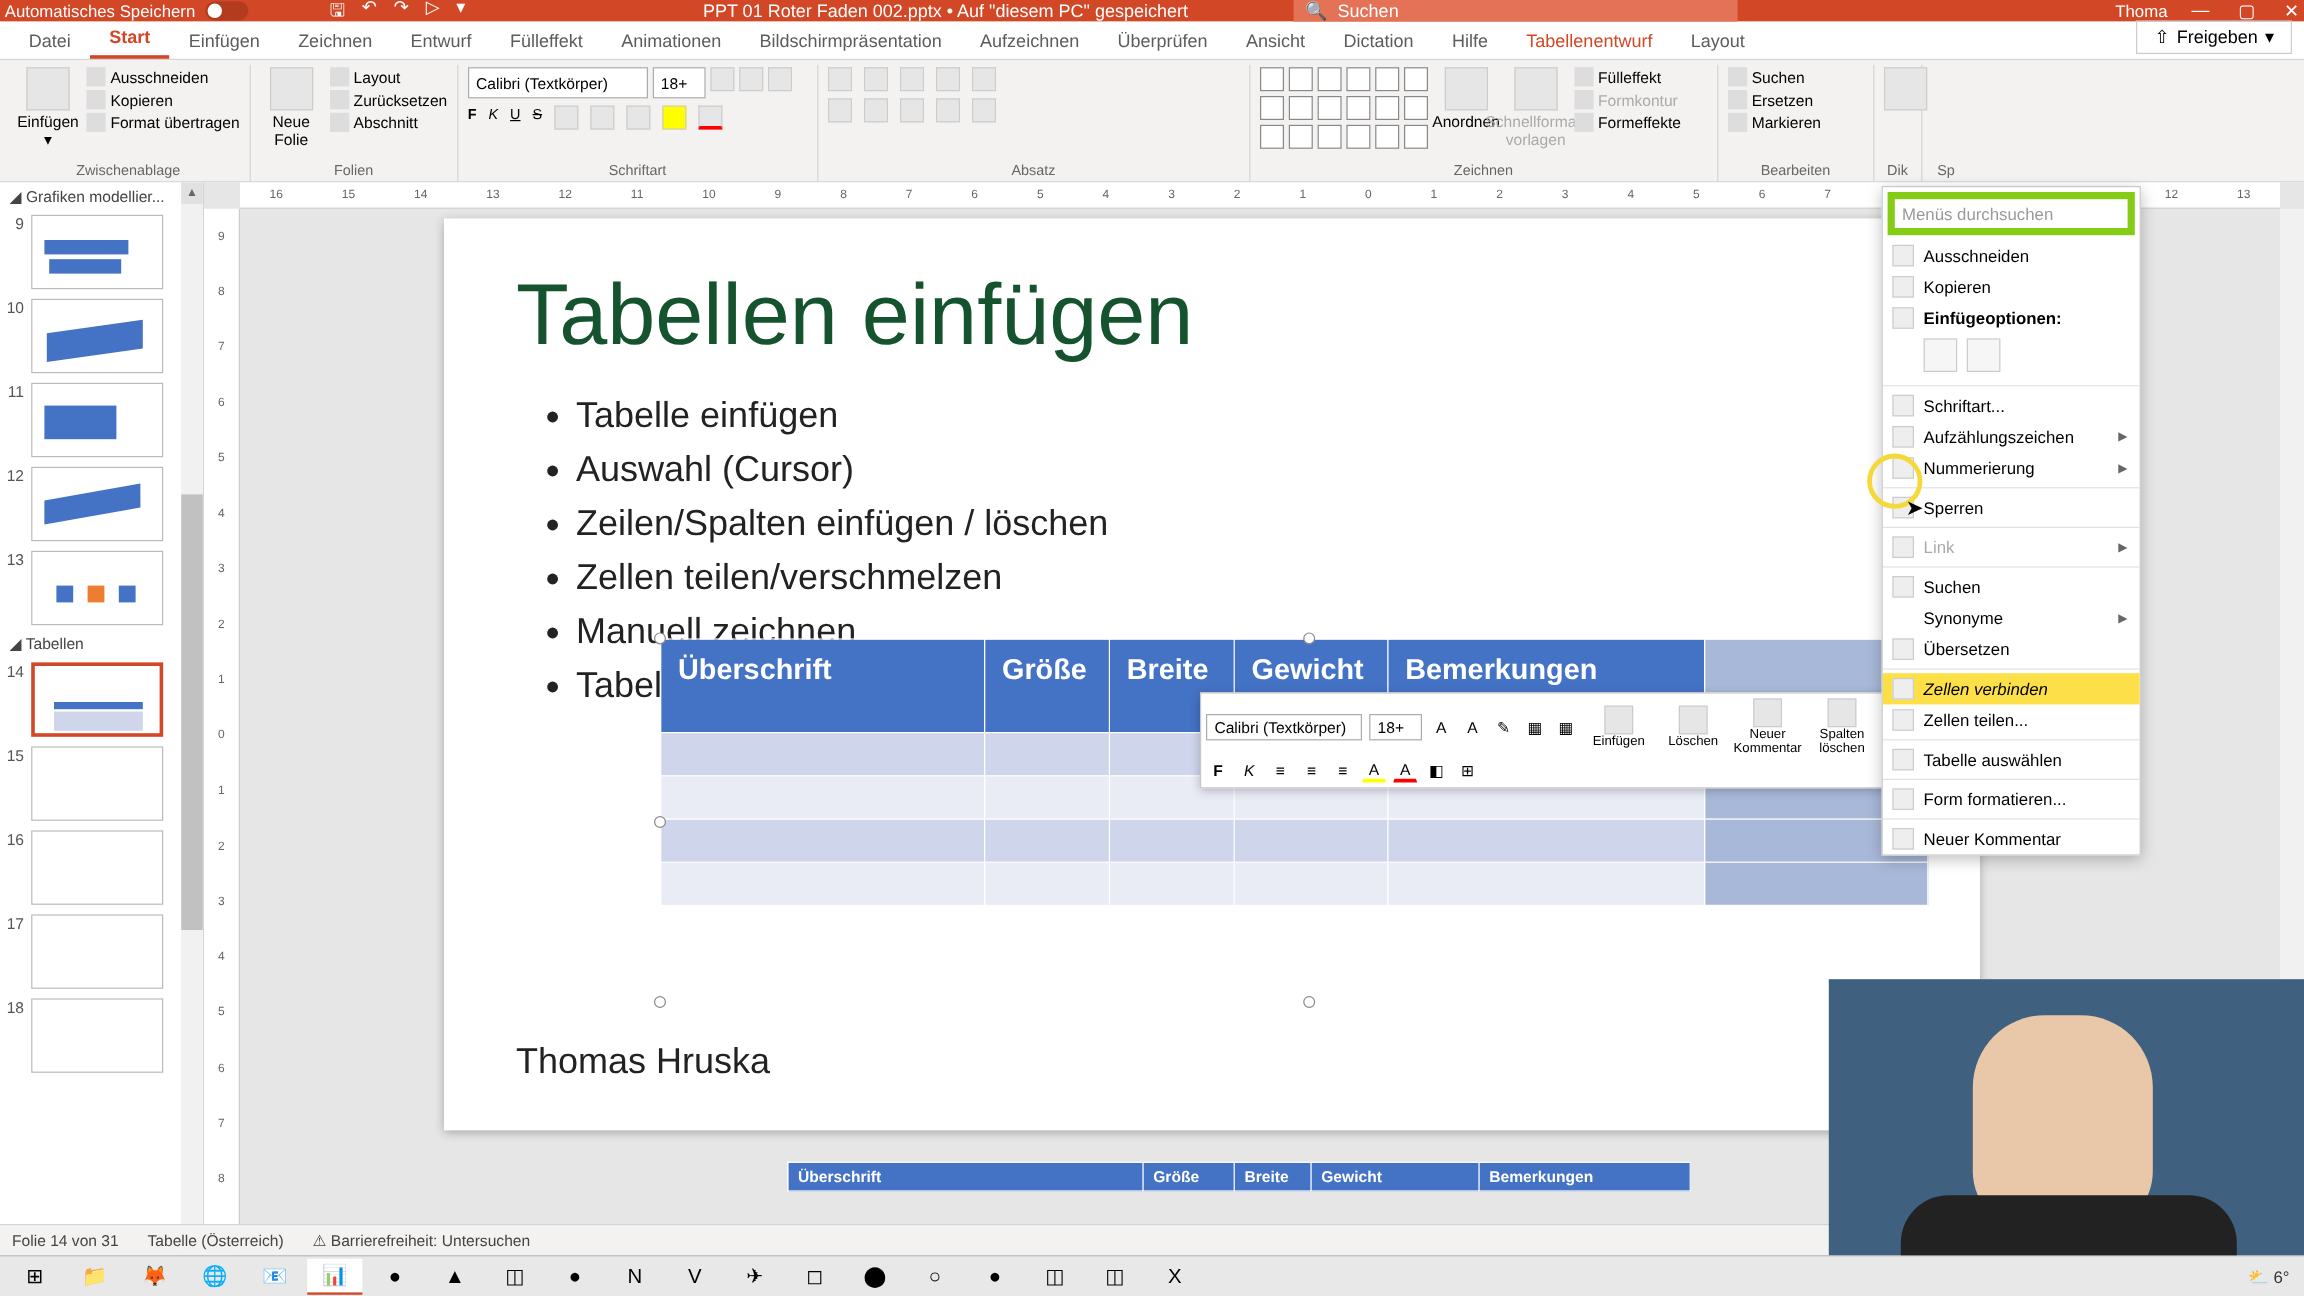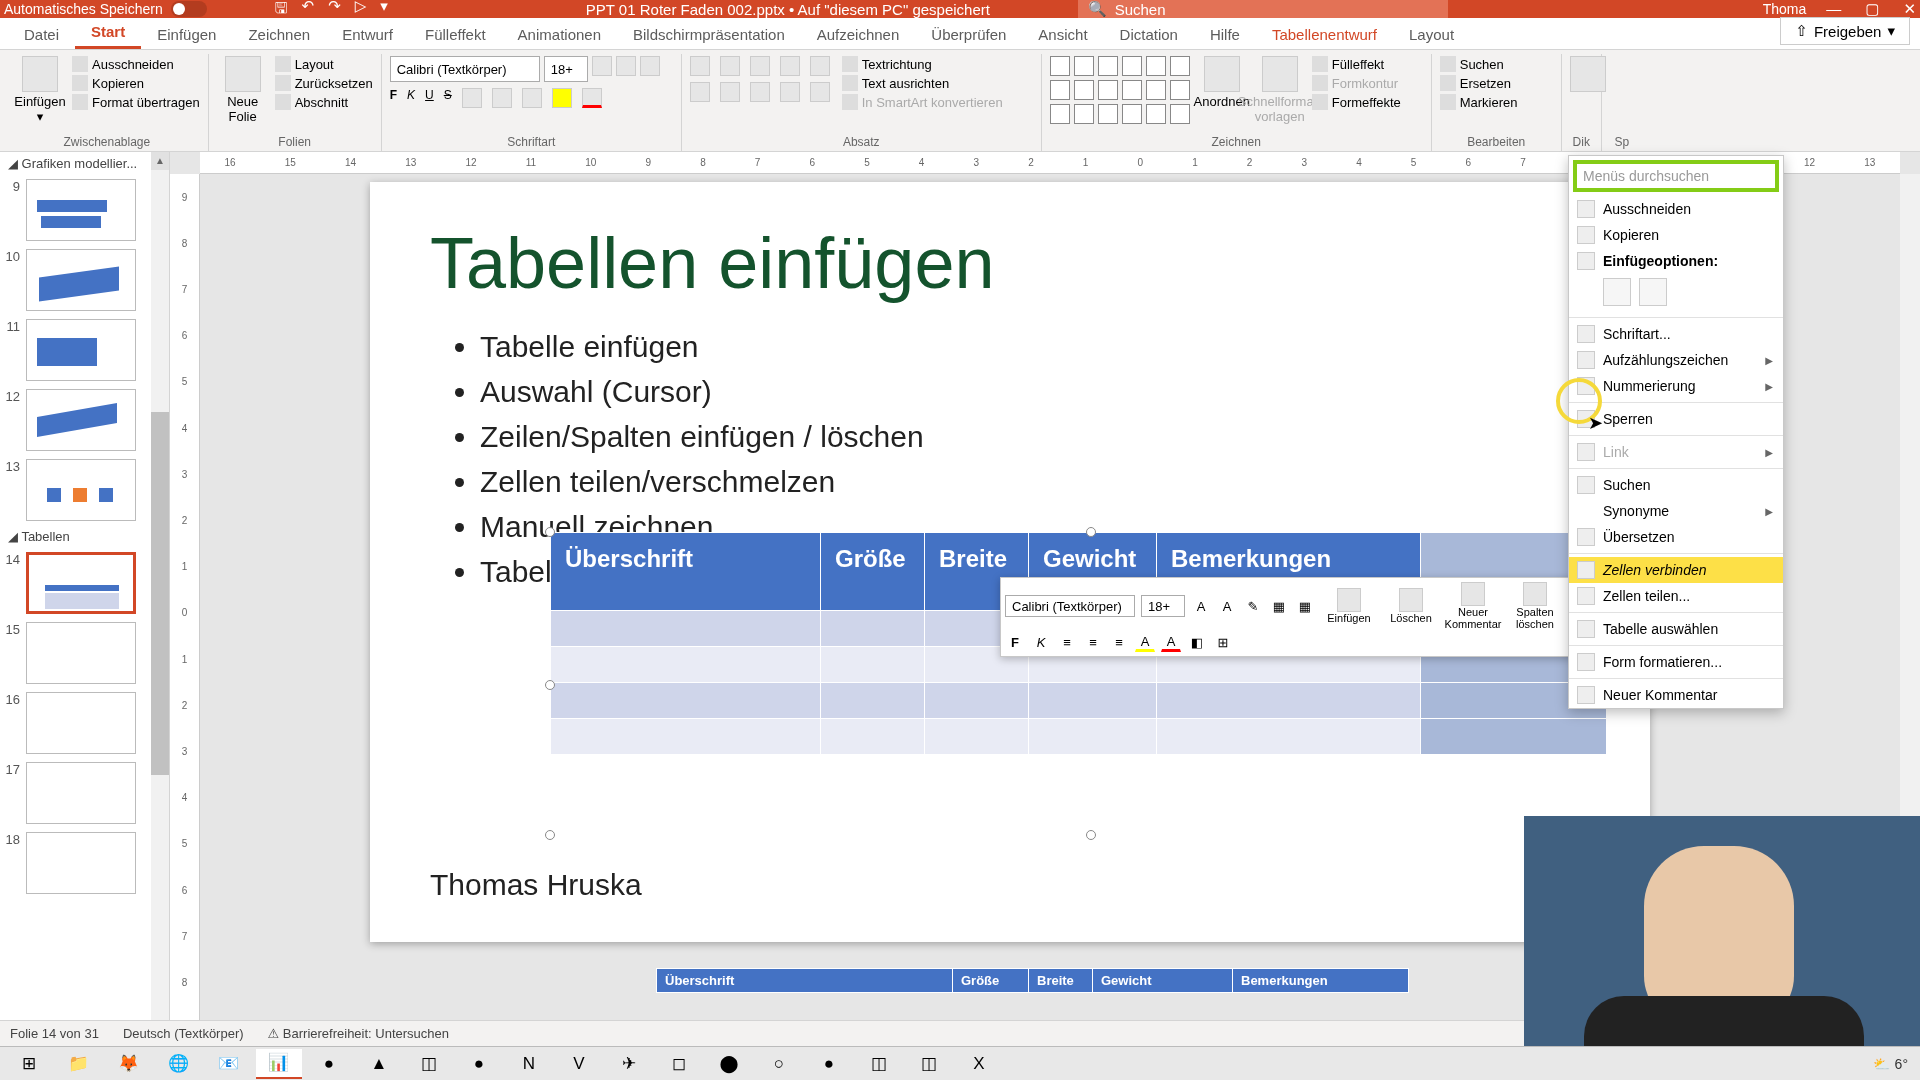--- a/index.html
+++ b/index.html
@@ -79,21 +79,21 @@
 
 .minitoolbar { position:absolute; top:577px; left:1000px; background:#fff; border:1px solid #c8c8c8; box-shadow:0 2px 8px rgba(0,0,0,.25); padding:4px; display:flex; flex-direction:column; gap:2px; z-index:50; }
 .minitoolbar .trow { display:flex; align-items:center; gap:6px; }
 .minitoolbar .combo { height:22px; width:130px; font-size:13px; }
 .minitoolbar .tiny { width:20px; height:20px; display:flex; align-items:center; justify-content:center; font-size:13px; border:1px solid transparent; }
 .minitoolbar .splitbtn { display:flex; flex-direction:column; align-items:center; font-size:11px; width:56px; text-align:center; }
 .minitoolbar .splitbtn .icn { width:24px; height:24px; background:#e6e6e6; border:1px solid #ccc; }
 
 
 .ctxmenu { position:absolute; top:155px; left:1568px; width:216px; background:#fff; border:1px solid #c8c8c8; box-shadow:0 4px 12px rgba(0,0,0,.25); z-index:100; font-size:14px; }
-.ctxmenu .search { margin:4px; padding:4px 6px; border:4px solid #84cc16; color:#999; font-size:14px; }
+.ctxmenu .search { margin:4px; padding:4px 6px; border:6px solid #84cc16; color:#999; font-size:14px; }
 .ctxmenu .item { padding:5px 10px 5px 34px; position:relative; display:flex; align-items:center; justify-content:space-between; }
 .ctxmenu .item:hover, .ctxmenu .item.hov { background:#fde047;font-style:italic; }
 .ctxmenu .item.disabled { color:#aaa; }
 .ctxmenu .item .arrow { color:#666; font-size:10px; }
 .ctxmenu .sep { height:1px; background:#e1e1e1; margin:3px 0; }
 .ctxmenu .iconslot { position:absolute; left:8px; width:18px; height:18px; background:#eee; border:1px solid #ccc; }
 .ctxmenu .pasteopt { display:flex; gap:8px; padding:4px 10px 8px 34px; }
 .ctxmenu .pasteopt .pbtn { width:28px; height:28px; border:1px solid #ccc; background:#f6f6f6; }
 .highlight-ring { position:absolute; top:378px; left:1556px; width:46px; height:46px; border:4px solid #f5d93a; border-radius:50%; z-index:110; pointer-events:none; }
 .cursor-arrow { position:absolute; top:412px; left:1588px; z-index:120; font-size:18px; color:#000; pointer-events:none; }
@@ -256,34 +256,20 @@
             <span class="sq"></span>
             <span class="sq"></span>
             <span class="sq"></span>
           </div>
         <div class="btnrow">
             <span class="sq"></span>
             <span class="sq"></span>
             <span class="sq"></span>
             <span class="sq"></span>
             <span class="sq"></span>
-          </div>
-      </div>
-      <div class="stack">
-        <div class="row">
-            <span class="icnmini"></span>
-            <span>Textrichtung</span>
-          </div>
-        <div class="row">
-            <span class="icnmini"></span>
-            <span>Text ausrichten</span>
-          </div>
-        <div class="row" style="color:#aaa">
-            <span class="icnmini"></span>
-            <span>In SmartArt konvertieren</span>
           </div>
       </div>
     </div>
     <div class="glabel">Absatz</div>
   </div>
   <div class="group" style="width:390px">
     <div class="gbody">
       <div class="shapes-gallery">
         <div class="sh"></div>
           <div class="sh"></div>
@@ -704,21 +690,21 @@
   <div class="item">
       <div class="iconslot"></div>
       <span>Neuer Kommentar</span>
     </div>
 </div>
 <div class="highlight-ring"></div>
 <div class="cursor-arrow">➤</div>
 
 <div class="statusbar">
   <span>Folie 14 von 31</span>
-  <span>Deutsch (Textkörper)</span>
+  <span>Tabelle (Österreich)</span>
   <span>⚠ <span>Barrierefreiheit: Untersuchen</span></span>
   <div class="right">
     <span>📝 <span>Notizen</span></span>
     <span>🖥 <span>Anzeigeeinstellungen</span></span>
     <div class="vbtn"></div>
     <div class="vbtn"></div>
     <div class="vbtn"></div>
     <div class="vbtn"></div>
   </div>
 </div>

